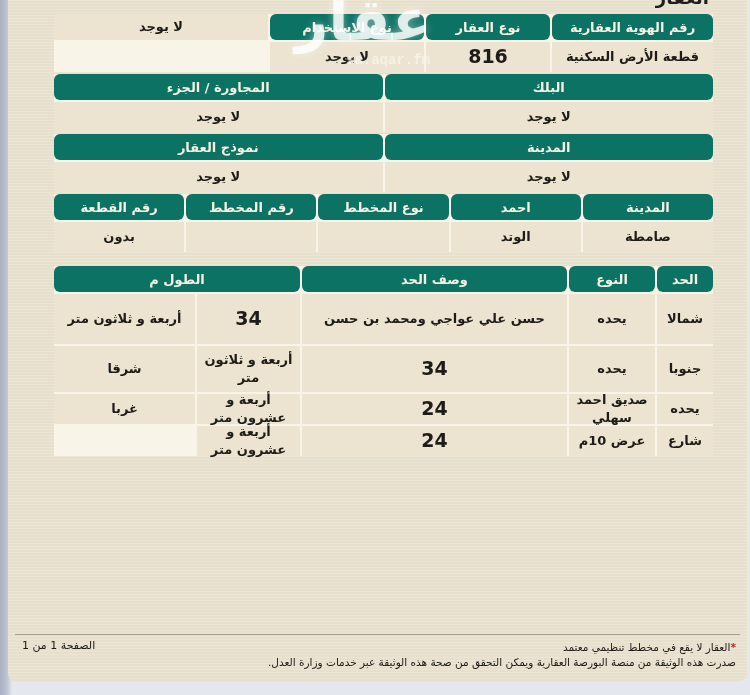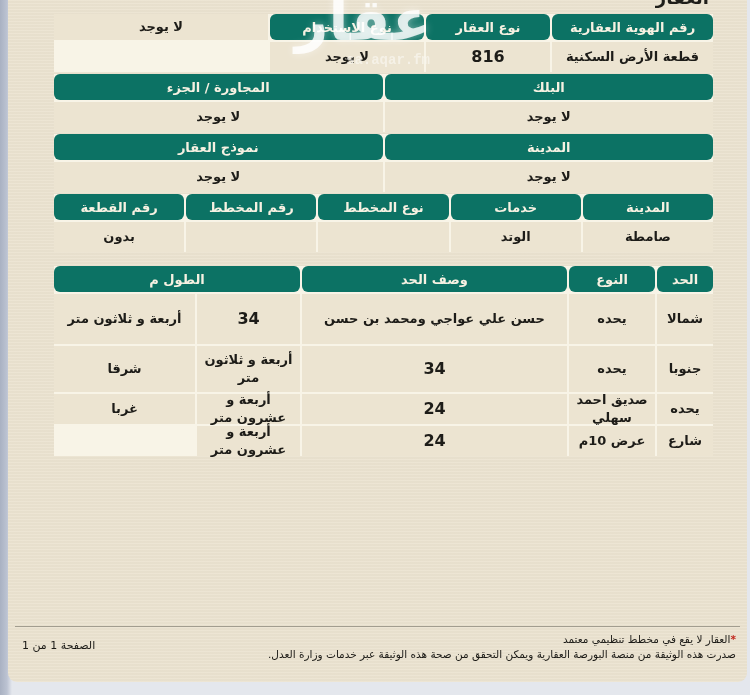--- a/index.html
+++ b/index.html
@@ -41,37 +41,37 @@
     background: #0c7264; color: #f6f1e2;
     display: flex; align-items: center; justify-content: center;
     font-size: 13px; font-weight: bold; border-radius: 6px;
   }
   .gv {
     background: #ece4d1; color: #1d1c18;
     display: flex; align-items: center; justify-content: center;
     font-size: 13px; font-weight: bold; text-align: center; line-height: 1.35;
     padding: 0 4px;
   }
-  .num { font-size: 16px; }
+  .num { font-size: 19px; }
   .span2 { grid-column: span 2; text-align: center; }
   .watermark-ar {
     position: absolute; top: -14px; left: 287px;
     font-size: 58px; font-weight: bold;
     color: rgba(255,255,255,0.82);
     text-shadow: 0 0 8px rgba(255,255,255,0.45);
     direction: rtl; pointer-events: none;
   }
   .watermark-latin {
     position: absolute; top: 52px; left: 338px;
     font-size: 14px; font-weight: bold;
     color: rgba(248,246,238,0.75);
     direction: ltr; pointer-events: none; font-family: Liberation Mono, monospace;
   }
   .footer {
-    position: absolute; left: 7px; right: 7px; bottom: 20px;
+    position: absolute; left: 7px; right: 7px; bottom: 12px;
     border-top: 1px solid #a29d8f;
     padding-top: 5px;
   }
   .footnote {
     text-align: right; direction: rtl;
     font-size: 10.5px; color: #1b1a16; line-height: 1.45;
     padding-left: 4px; padding-right: 4px;
   }
   .asterisk { color: #c1271d; font-weight: bold; }
   .page-number {
@@ -108,21 +108,21 @@
 
       <div class="tbl tbl-b">
         <div class="gh">المدينة</div>
         <div class="gh">نموذج العقار</div>
         <div class="gv">لا يوجد</div>
         <div class="gv">لا يوجد</div>
       </div>
 
       <div class="tbl tbl-d">
         <div class="gh">المدينة</div>
-        <div class="gh">خدمات</div>
+        <div class="gh">احمد</div>
         <div class="gh">نوع المخطط</div>
         <div class="gh">رقم المخطط</div>
         <div class="gh">رقم القطعة</div>
         <div class="gv">صامطة</div>
         <div class="gv">الوتد</div>
         <div class="gv"></div>
         <div class="gv"></div>
         <div class="gv">بدون</div>
       </div>
 

